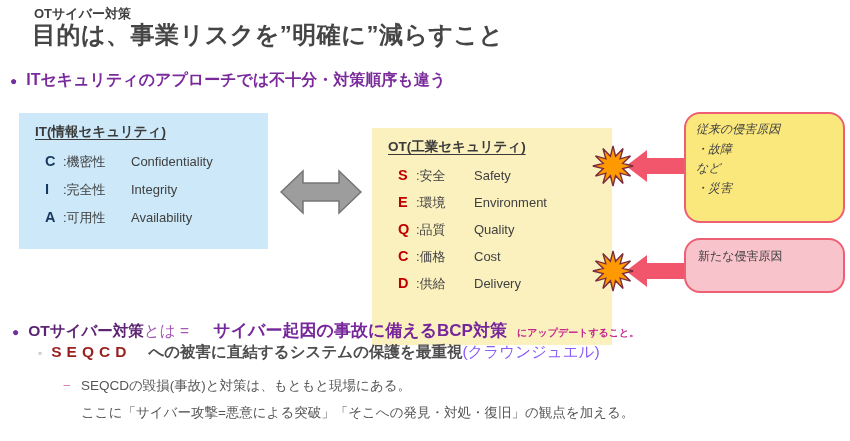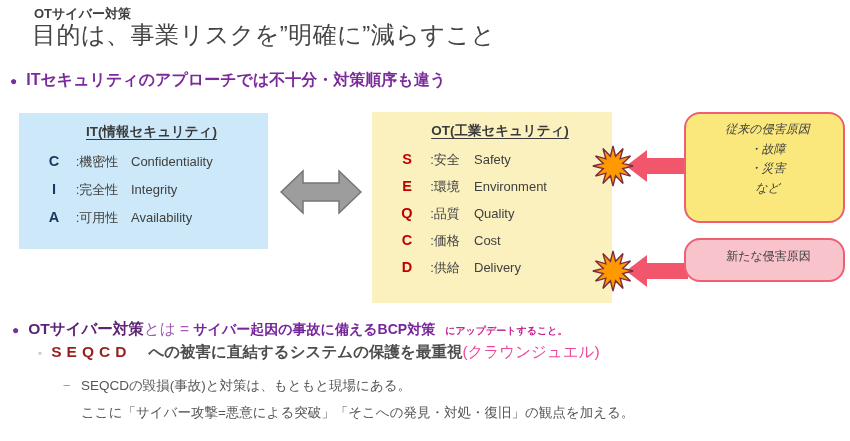--- a/index.html
+++ b/index.html
@@ -1,30 +1,30 @@
 <!DOCTYPE html>
 <html><head>
 <meta charset="utf-8">
 <style>
   * { margin:0; padding:0; box-sizing:border-box; }
   body { background:#fff; }
   .slide {
     position:relative; width:850px; height:441px; background:#ffffff;
-    font-family:"Liberation Sans", sans-serif; overflow:hidden;text-align:center;
+    font-family:"Liberation Sans", sans-serif; overflow:hidden;
   }
   .kicker { position:absolute; left:34px; top:5px; font-size:13px; font-weight:bold; color:#404040; }
-  .title  { position:absolute; left:32px; top:19px; font-size:24px; font-weight:normal; color:#454545; letter-spacing:0.5px; }
+  .title  { position:absolute; left:32px; top:19px; font-size:24px; font-weight:bold; color:#454545; letter-spacing:0.5px; }
 
   .bullet1 { position:absolute; left:10px; top:70px; display:flex; align-items:center; }
   .bullet1 .dot { color:#7030a0; font-size:12px; margin-right:9px; }
   .bullet1 .text { font-size:16px; font-weight:bold; color:#7a2a9b; }
 
   .panel { position:absolute; }
   .panel-it { left:19px;  top:113px; width:249px; height:136px; background:#cde9f9; }
-  .panel-ot { left:372px; top:112px; width:240px; height:191px; background:#fbf1bf; }
+  .panel-ot { left:372px; top:128px; width:240px; height:217px; background:#fbf1bf; }
   .panel-header {
     margin:10px 0 2px 16px; font-size:13.5px; font-weight:bold; color:#3a3a3a;
     text-decoration:underline; text-underline-offset:3px; display:inline-block;
   }
   .box-row { display:flex; align-items:baseline; margin-left:26px; }
   .panel-it .box-row { margin-top:10px; }
   .panel-ot .box-row { margin-top:9px; }
   .box-row .letter { font-weight:bold; font-size:14.5px; width:18px; }
   .panel-it .letter { color:#17375e; }
   .panel-ot .letter { color:#c00000; }
@@ -33,35 +33,35 @@
   .panel-ot .jp { width:58px; }
   .box-row .en { font-size:13px; color:#404040; }
 
   .svg-abs { position:absolute; }
 
   .callout {
     position:absolute; border:2px solid #ee5f74; border-radius:16px;
     color:#404040; font-size:12px; line-height:19.5px;
   }
   .callout-legacy { left:684px; top:112px; width:161px; height:111px; background:#fbe87d; padding:6px 4px 0 10px;font-style:italic; }
-  .callout-new    { left:684px; top:238px; width:161px; height:44px;  background:#f9c3cc; padding:7px 4px 0 12px; }
+  .callout-new    { left:684px; top:238px; width:161px; height:55px;  background:#f9c3cc; padding:7px 4px 0 12px; }
 
   .bullet2 { position:absolute; left:12px; top:319px; display:flex; align-items:baseline; }
   .bullet2 span { white-space:pre; }
   .bullet2 .dot { color:#7030a0; font-size:12px; margin-right:9px; white-space:normal; }
   .b2-strong1 { font-size:15.5px; font-weight:bold; color:#5c2472; }
   .b2-normal  { font-size:15.5px; color:#a25ab5; }
-  .b2-strong2 { font-size:14px; font-weight:bold; color:#76259b; }
+  .b2-strong2 { font-size:17px; font-weight:bold; color:#76259b;margin-left:20px; }
   .b2-suffix  { font-size:10px; font-weight:bold; color:#c5258f; margin-left:10px; }
 
   .sub-bullet { position:absolute; left:38px; top:342px; display:flex; align-items:baseline; }
   .sb-marker { color:#7e6b8e; font-size:12px; margin-right:9px; }
   .sb-seqcd  { font-size:15.5px; font-weight:bold; color:#991f1f; letter-spacing:5px; margin-right:17px; }
   .sb-text   { font-size:15.5px; font-weight:bold; color:#4d4d4d; }
-  .sb-paren  { font-size:15.5px; color:#ec4899; }
+  .sb-paren  { font-size:15.5px; color:#8b5cf6; }
 
   .dash-line { position:absolute; left:63px; top:377px; display:flex; align-items:baseline; }
   .dash { color:#d678be; font-size:13.5px; margin-right:10px; }
   .dl-text { font-size:13.5px; color:#565656; }
   .last-line { position:absolute; left:81px; top:404px; font-size:13.5px; color:#565656; }
 </style>
 </head>
 <body>
 
 <div class="slide">
@@ -136,22 +136,22 @@
   <svg class="svg-abs" style="left:591px; top:144px;" width="44" height="44" viewBox="-2 -2 48 48">
     <polygon points="44,22 32.6,24.8 41.1,33 29.8,29.8 33,41.1 24.8,32.6 22,44 19.2,32.6 11,41.1 14.2,29.8 2.9,33 11.4,24.8 0,22 11.4,19.2 2.9,11 14.2,14.2 11,2.9 19.2,11.4 22,0 24.8,11.4 33,2.9 29.8,14.2 41.1,11 32.6,19.2" fill="#ff9900" stroke="#7b2d3e" stroke-width="1.5"></polygon>
   </svg>
   <svg class="svg-abs" style="left:591px; top:249px;" width="44" height="44" viewBox="-2 -2 48 48">
     <polygon points="44,22 32.6,24.8 41.1,33 29.8,29.8 33,41.1 24.8,32.6 22,44 19.2,32.6 11,41.1 14.2,29.8 2.9,33 11.4,24.8 0,22 11.4,19.2 2.9,11 14.2,14.2 11,2.9 19.2,11.4 22,0 24.8,11.4 33,2.9 29.8,14.2 41.1,11 32.6,19.2" fill="#ff9900" stroke="#7b2d3e" stroke-width="1.5"></polygon>
   </svg>
 
   <div class="callout callout-legacy">
     <div>従来の侵害原因</div>
     <div>・故障</div>
+    <div>など</div>
     <div>・災害</div>
-    <div>など</div>
   </div>
   <div class="callout callout-new">
     <div>新たな侵害原因</div>
   </div>
 
   <div class="bullet2">
     <span class="dot">●</span>
     <span class="b2-strong1">OTサイバー対策</span>
     <span class="b2-normal">とは = </span>
     <span class="b2-strong2">サイバー起因の事故に備えるBCP対策</span>

